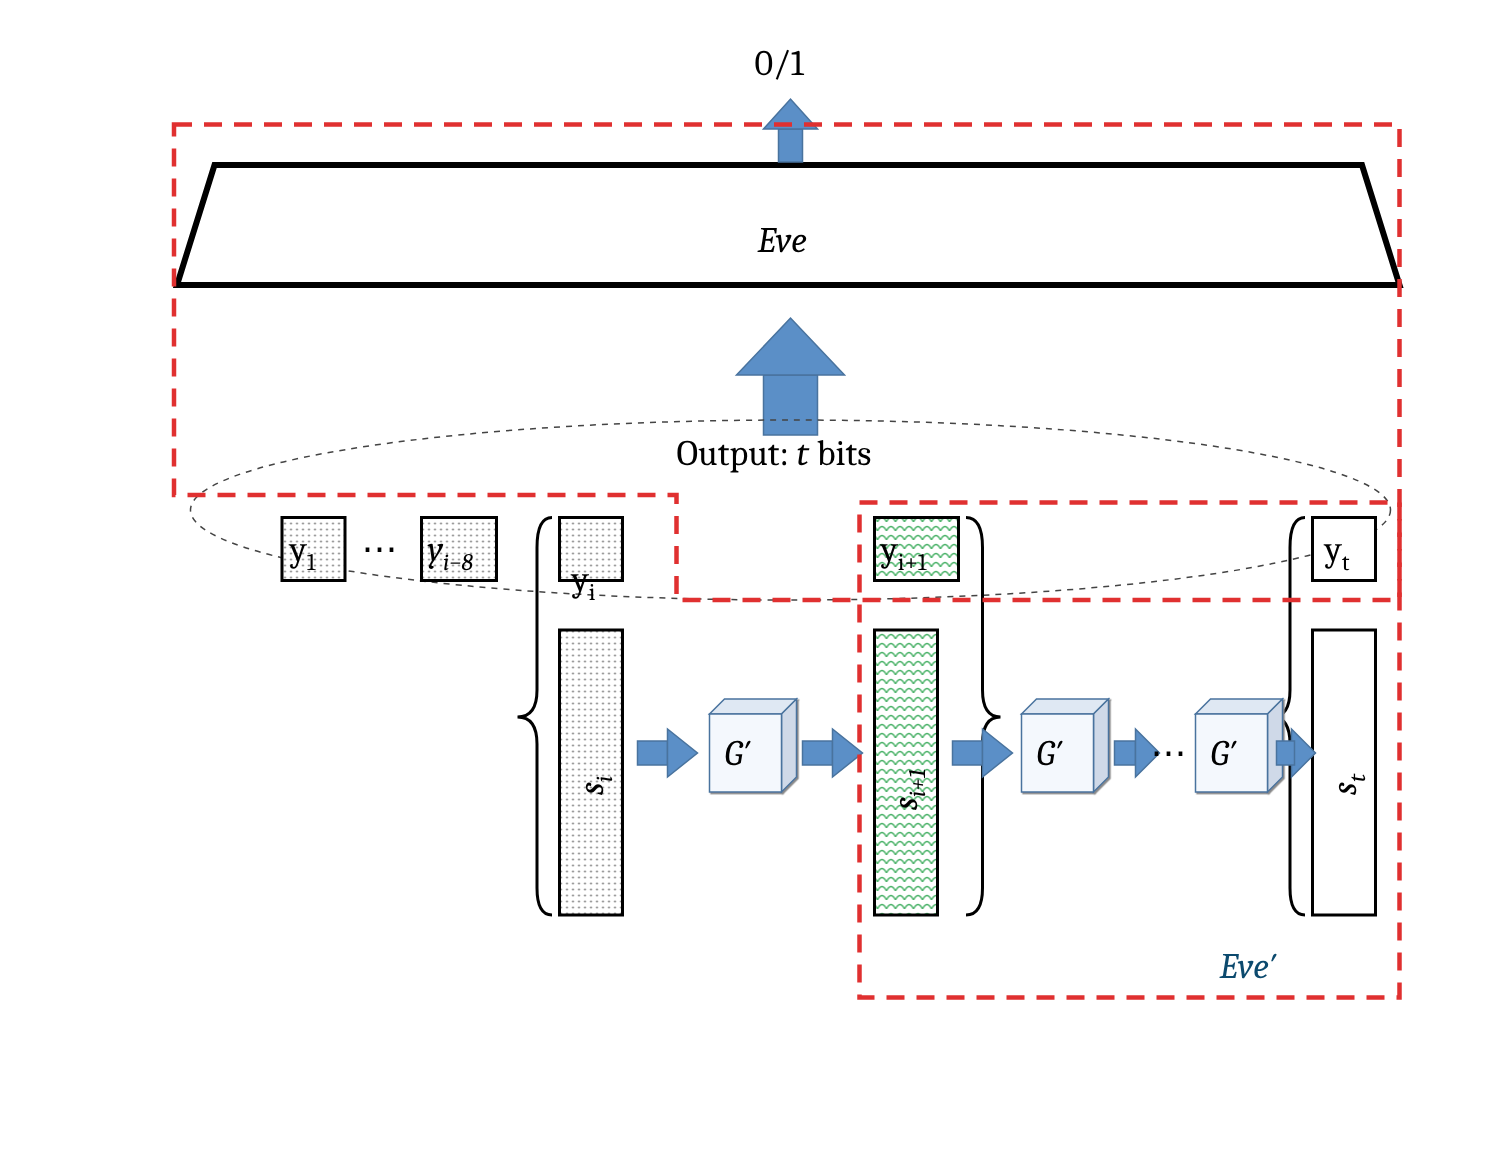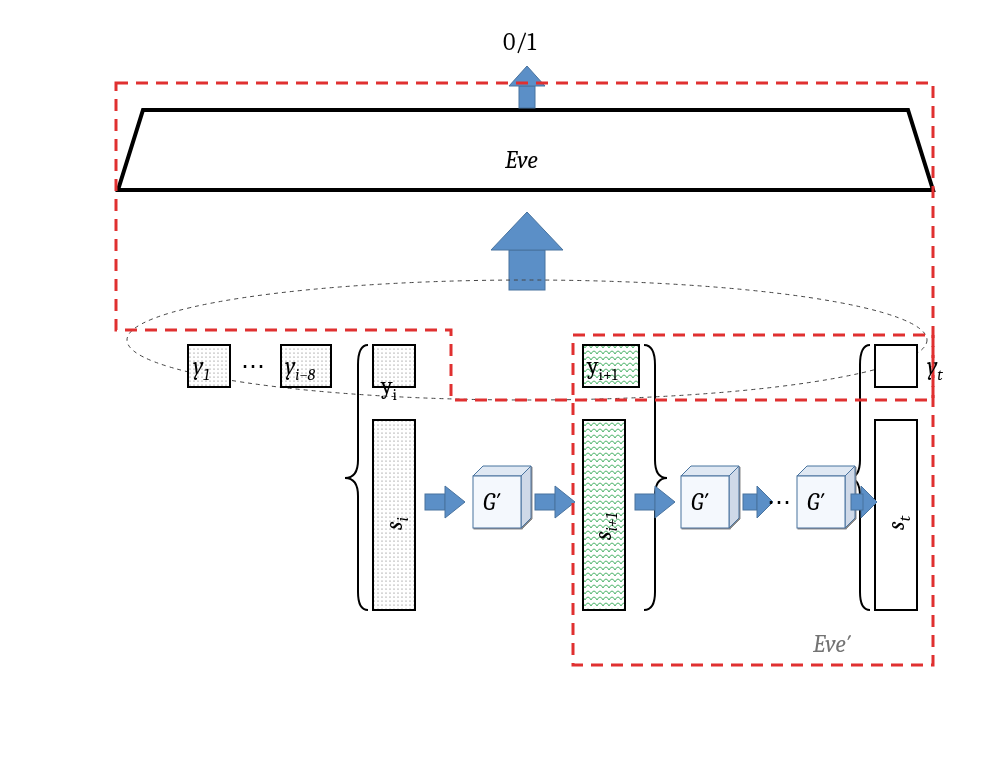--- a/index.html
+++ b/index.html
@@ -128,32 +128,33 @@
     <rect x="818" y="494" width="12" height="16"></rect>
   </g>
 
   <path d="M83,83 L900,83 L900,400 L418,400 L418,330 L83,330 Z" fill="none" stroke="#E03030" stroke-width="3" stroke-dasharray="12 8"></path>
 
   <rect x="540" y="335" width="360" height="330" fill="none" stroke="#E03030" stroke-width="3" stroke-dasharray="12 8"></rect>
 </svg>
 
 <div class="txt" style="left:470px;top:28px;"><span>0/1</span></div>
 <div class="txt" style="left:472px;top:146px;font-style:italic;text-align:right;"><span>Eve</span></div>
+<div class="txt" style="left:418px;top:288px;">Output: <span style="font-style:italic">t</span> bits</div>
 
-<div class="txt" style="left:160px;top:352px;font-style:italic;"><span>y</span><span class="sub">1</span></div>
+<div class="txt" style="left:160px;top:352px;"><span>y</span><span class="sub">1</span></div>
 <div class="txt" style="left:208px;top:352px;"><span>⋯</span></div>
 <div class="txt" style="left:252px;top:352px;font-style:italic;"><span>y</span><span class="sub">i−8</span></div>
 <div class="txt" style="left:348px;top:372px;"><span>y</span><span class="sub">i</span></div>
 <div class="txt" style="left:554px;top:352px;"><span>y</span><span class="sub">i+1</span></div>
-<div class="txt" style="left:894px;top:352px;font-style:italic;"><span>y</span><span class="sub">t</span></div>
+<div class="txt" style="left:850px;top:352px;"><span>y</span><span class="sub">t</span></div>
 
 <div class="txt" style="left:347px;top:530px;transform:rotate(-90deg);transform-origin:left top;font-style:italic;"><span>s</span><span class="sub">i</span></div>
 <div class="txt" style="left:556px;top:540px;transform:rotate(-90deg);transform-origin:left top;font-style:italic;"><span>s</span><span class="sub">i+1</span></div>
 <div class="txt" style="left:849px;top:530px;transform:rotate(-90deg);transform-origin:left top;font-style:italic;"><span>s</span><span class="sub">t</span></div>
 
 <div class="txt" style="left:450px;top:488px;font-style:italic;"><span>G′</span></div>
 <div class="txt" style="left:658px;top:488px;font-style:italic;"><span>G′</span></div>
 <div class="txt" style="left:774px;top:488px;font-style:italic;"><span>G′</span></div>
 <div class="txt" style="left:734px;top:488px;"><span>⋯</span></div>
 
-<div class="txt" style="left:780px;top:630px;color:#737373;font-style:italic;"><span>Eve′</span></div>
+<div class="txt" style="left:780px;top:630px;color:#0c4a6e;font-style:italic;"><span>Eve′</span></div>
 
 </div>
 
 </body></html>

